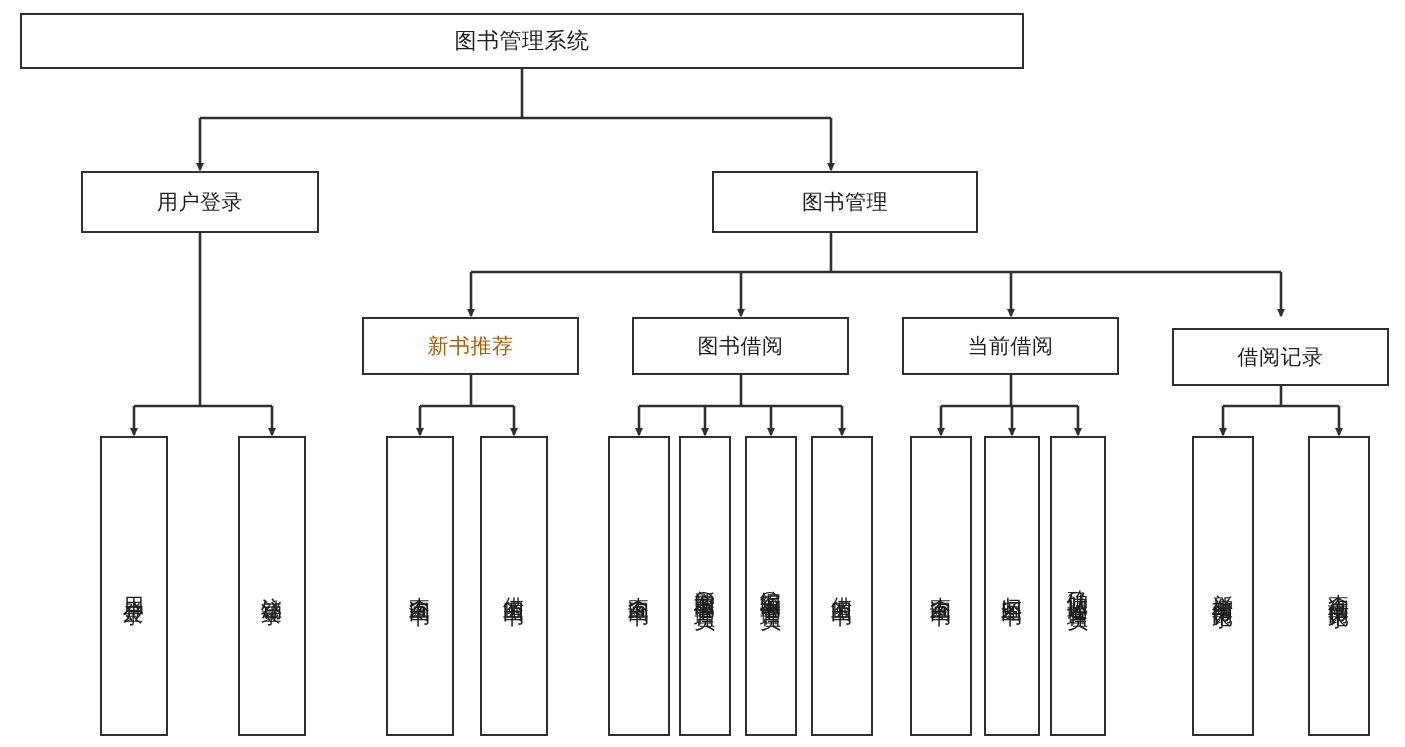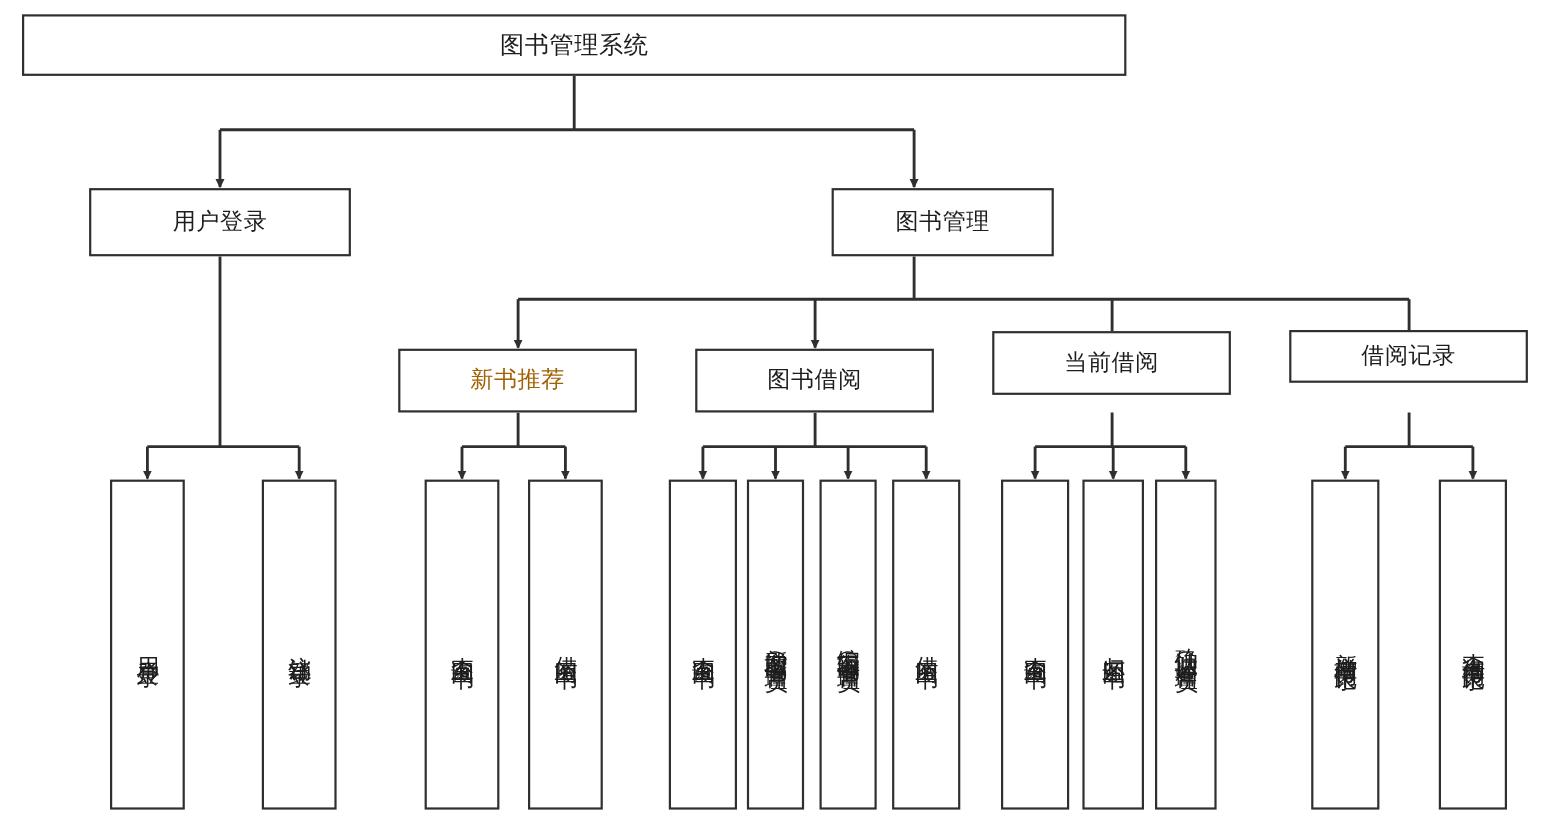--- a/index.html
+++ b/index.html
@@ -121,33 +121,33 @@
       </g>
   </svg>
 
   <div id="node-layer">
       <div class="node-box node-horizontal node-root" style="left: 20px; top: 13px; width: 1004px; height: 56px; border-color: rgb(47, 47, 47); background: rgb(255, 255, 255);">
         <span class="node-label" style="color: rgb(29, 29, 29);">图书管理系统</span>
       </div>
       <div class="node-box node-horizontal" style="left: 81px; top: 171px; width: 238px; height: 62px; border-color: rgb(47, 47, 47); background: rgb(255, 255, 255);">
         <span class="node-label" style="color: rgb(29, 29, 29);">用户登录</span>
       </div>
-      <div class="node-box node-horizontal" style="left: 712px; top: 171px; width: 202px; height: 62px; border-color: rgb(47, 47, 47); background: rgb(255, 255, 255); margin-left: 44px;">
+      <div class="node-box node-horizontal" style="left: 712px; top: 171px; width: 266px; height: 62px; border-color: rgb(47, 47, 47); background: rgb(255, 255, 255);">
         <span class="node-label" style="color: rgb(29, 29, 29);">图书管理</span>
       </div>
       <div class="node-box node-horizontal" style="left: 362px; top: 317px; width: 217px; height: 58px; border-color: rgb(47, 47, 47); background: rgb(255, 255, 255);">
         <span class="node-label" style="color: #a16207;">新书推荐</span>
       </div>
       <div class="node-box node-horizontal" style="left: 632px; top: 317px; width: 217px; height: 58px; border-color: rgb(47, 47, 47); background: rgb(255, 255, 255);">
         <span class="node-label" style="color: rgb(29, 29, 29);">图书借阅</span>
       </div>
-      <div class="node-box node-horizontal" style="left: 902px; top: 301px; width: 217px; height: 58px; border-color: rgb(47, 47, 47); background: rgb(255, 255, 255);">
+      <div class="node-box node-horizontal" style="left: 902px; top: 317px; width: 217px; height: 58px; border-color: rgb(47, 47, 47); background: rgb(255, 255, 255);">
         <span class="node-label" style="color: rgb(29, 29, 29);">当前借阅</span>
       </div>
-      <div class="node-box node-horizontal" style="left: 1172px; top: 300px; width: 217px; height: 48px; border-color: rgb(47, 47, 47); background: rgb(255, 255, 255);">
+      <div class="node-box node-horizontal" style="left: 1172px; top: 328px; width: 217px; height: 58px; border-color: rgb(47, 47, 47); background: rgb(255, 255, 255);">
         <span class="node-label" style="color: rgb(29, 29, 29);">借阅记录</span>
       </div>
       <div class="node-box node-vertical" style="left: 100px; top: 436px; width: 68px; height: 300px; border-color: rgb(47, 47, 47); background: rgb(255, 255, 255);">
         <span class="node-label" style="color: rgb(29, 29, 29);">用户登录</span>
       </div>
       <div class="node-box node-vertical" style="left: 238px; top: 436px; width: 68px; height: 300px; border-color: rgb(47, 47, 47); background: rgb(255, 255, 255);">
         <span class="node-label" style="color: rgb(29, 29, 29);">注销登录</span>
       </div>
       <div class="node-box node-vertical" style="left: 386px; top: 436px; width: 68px; height: 300px; border-color: rgb(47, 47, 47); background: rgb(255, 255, 255);">
         <span class="node-label" style="color: rgb(29, 29, 29);">查询图书</span>

